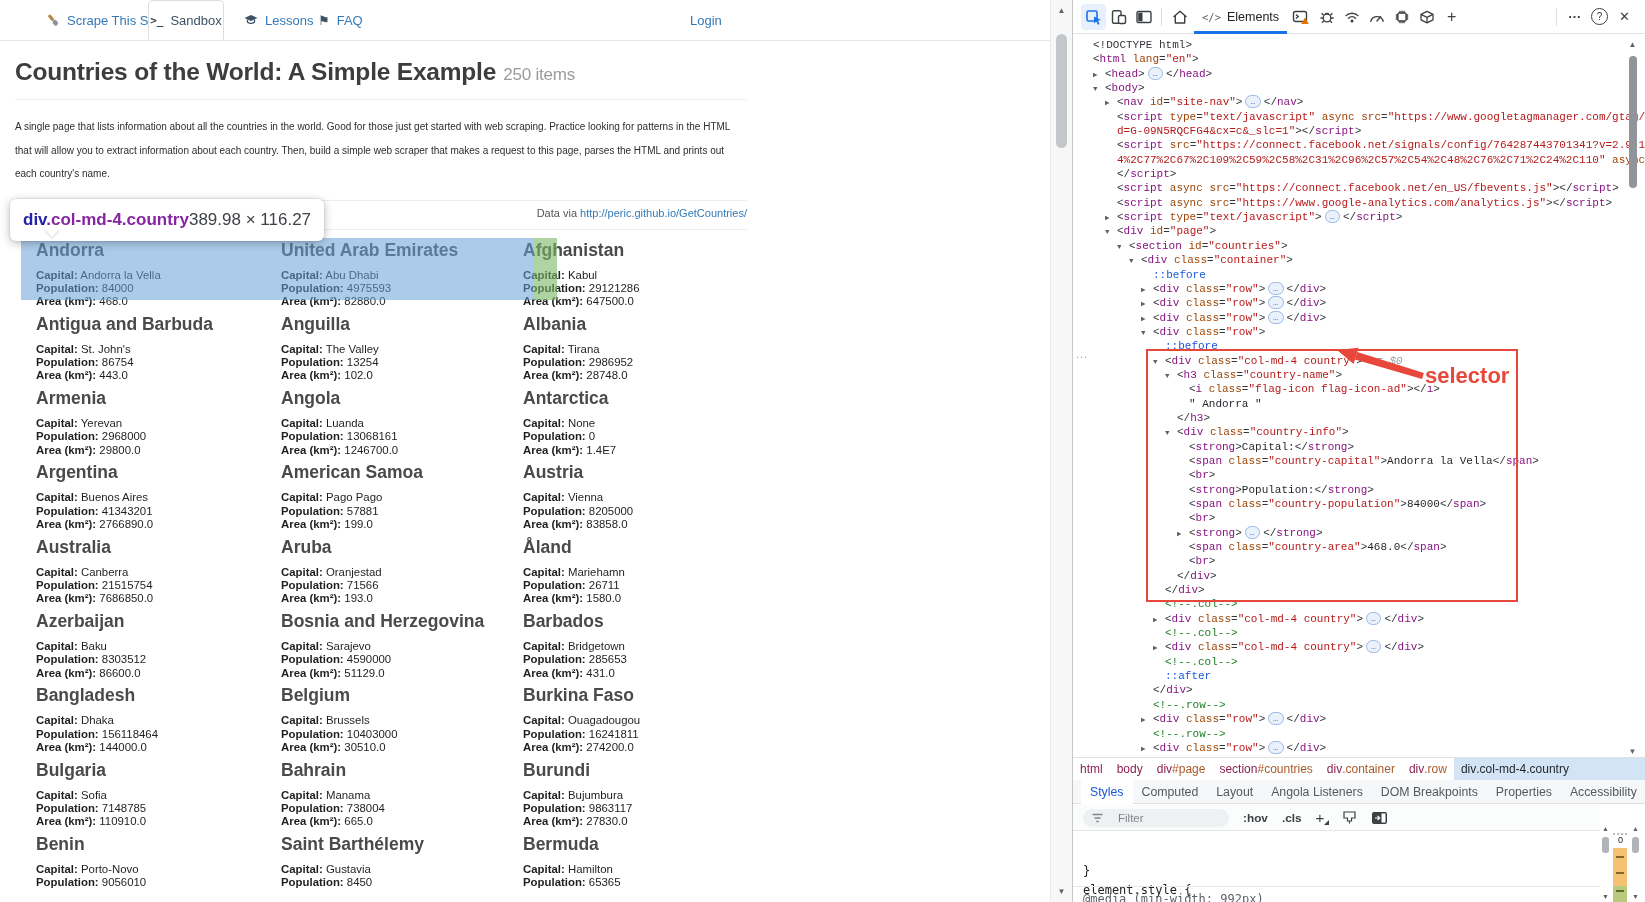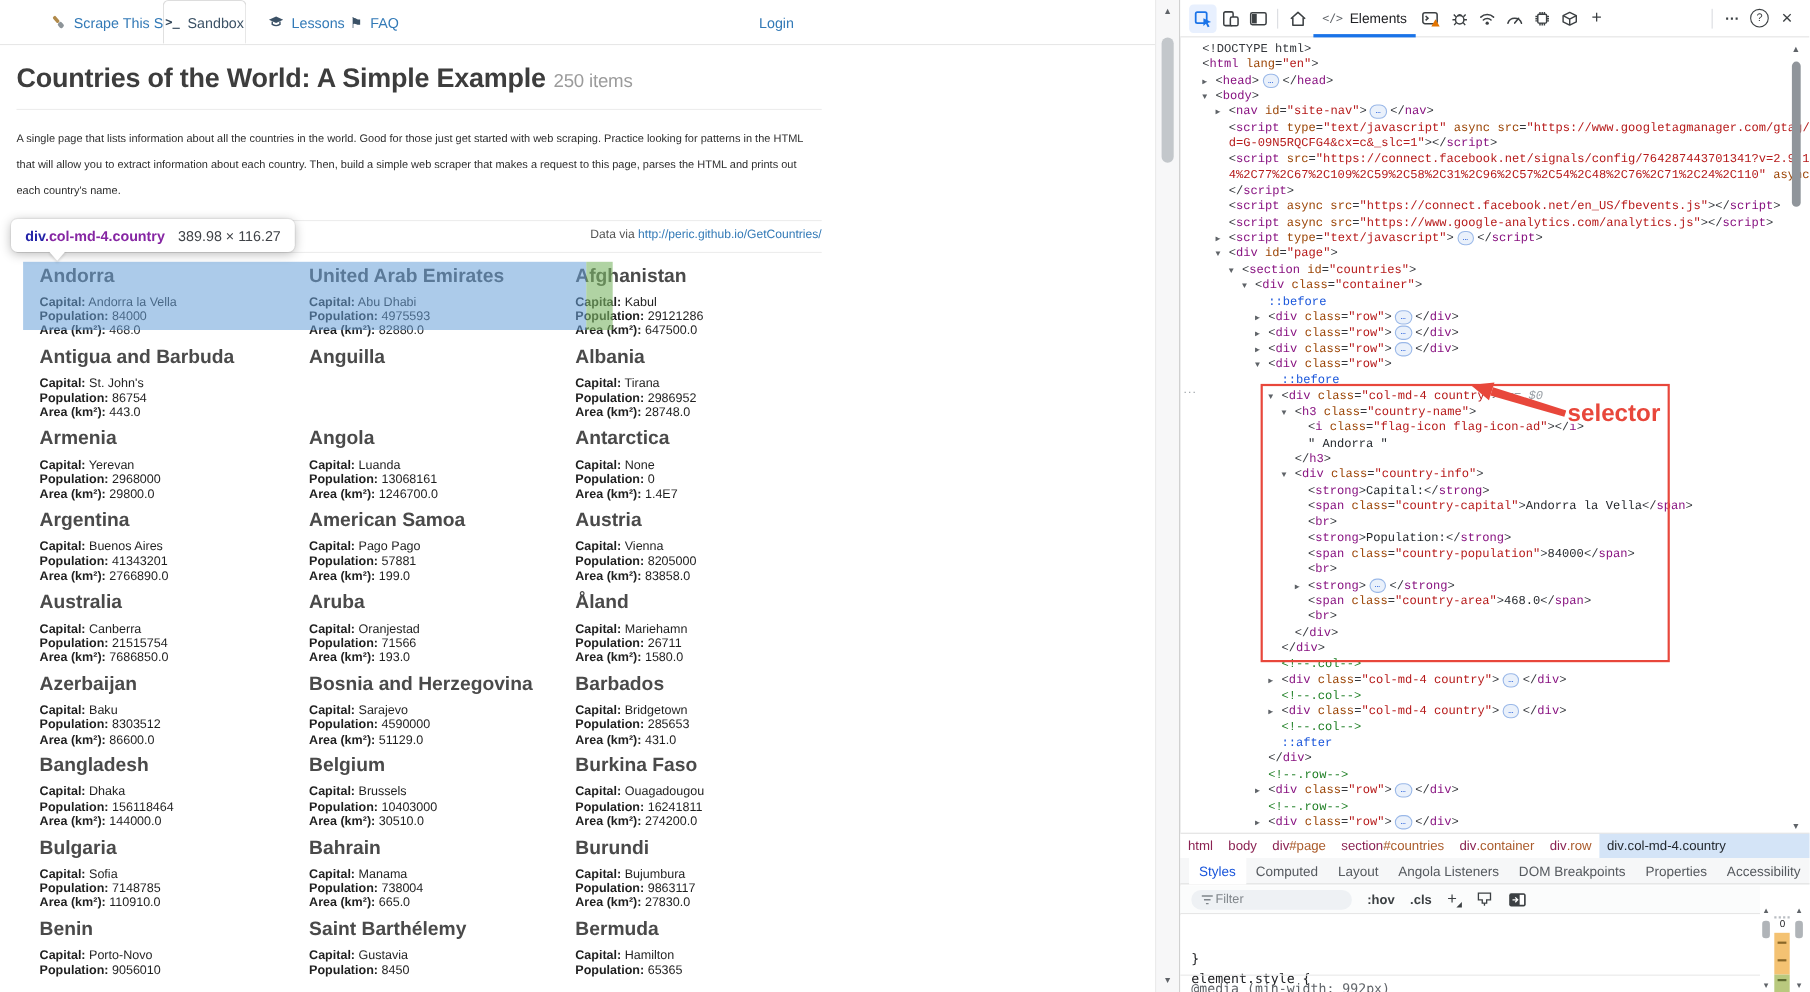--- a/index.html
+++ b/index.html
@@ -37,23 +37,23 @@
   .country-card{height:62.3px;margin-bottom:12px;margin-left:15px;}
   .country-name{margin:0 0 8px;font-size:17.5px;color:#4a4a4a;font-weight:bold;}
   .country-info{font-size:11.4px;line-height:13.3px;color:#1f1f1f;}
   .country-info b{font-weight:bold;}
 
   
   .hl-content{left:21px;top:238px;width:512px;height:62px;background:rgba(104,160,216,.55);pointer-events:none;z-index:4;}
   .hl-padding{left:533px;top:238px;width:24px;height:62px;background:rgba(124,181,102,.6);pointer-events:none;z-index:4;}
 
   
-  .size-tooltip{left:10px;top:199px;height:30px;border-radius:6px;background:#fff;z-index:6;
+  .size-tooltip{left:10px;top:199px;height:42px;border-radius:6px;background:#fff;z-index:6;
     box-shadow:0 0 0 1px rgba(0,0,0,.05),0 2px 10px rgba(0,0,0,.28);
-    display:flex;align-items:center;gap:12px;padding:0 13px;font-size:13px;white-space:nowrap;}
+    display:flex;align-items:center;padding:0 13px;font-size:17px;white-space:nowrap;}
   .tt-sel{font-weight:bold;}
   .tt-tag{color:#2222a8;}
   .tt-cls{color:#8626a3;}
   .tt-dims{color:#3f4247;}
   .tt-pointer{left:44px;top:228px;width:0;height:0;border:8px solid transparent;border-bottom:none;
     border-top:9px solid #fff;z-index:6;filter:drop-shadow(0 2px 1px rgba(0,0,0,.12));}
 
   
   #page-scroll{position:absolute;left:1050px;top:0;width:22px;height:902px;background:#f7f7f8;border-left:1px solid #ebebeb;box-sizing:border-box;}
   .sb-arrow{position:absolute;left:0;width:100%;text-align:center;font-size:8px;color:#5f6368;}
@@ -103,21 +103,21 @@
   
   .pane-tabs{position:absolute;left:0;top:780px;width:573px;height:24px;background:#f6f7f8;border-bottom:1px solid #e0e0e0;
     display:flex;align-items:center;font-size:12.3px;color:#55595e;padding-left:8px;box-sizing:border-box;}
   .pane-tab{padding:0 9px;height:24px;display:flex;align-items:center;white-space:nowrap;}
   .pane-tab.active{background:#fff;color:#1a56db;}
 
   
   .filter-row{position:absolute;left:0;top:805px;width:527px;height:26px;background:#fbfcfc;border-bottom:1px solid #e6e6e6;
     display:flex;align-items:center;padding:0 10px;gap:14px;box-sizing:border-box;}
   .filter-pill{width:128px;height:18px;border-radius:10px;background:#eef1f4;color:#80868b;font-size:11.5px;
-    display:flex;align-items:center;gap:2px;padding:0 9px;}
+    display:flex;align-items:center;gap:15px;padding:0 9px;}
   .tg{color:#3c4043;font-size:11.8px;font-weight:bold;}
   .plus-btn{font-size:15px;color:#3c4043;line-height:1;position:relative;padding-right:4px;}
   .plus-btn::after{content:"";position:absolute;right:-1px;bottom:0;border-left:5px solid transparent;border-bottom:5px solid #3c4043;}
 
   
   .styles-area{position:absolute;left:0;top:832px;width:527px;height:70px;background:#fff;
     font-family:"DejaVu Sans Mono",monospace;font-size:12px;color:#202124;}
   .st-line1{position:absolute;left:10px;top:6px;margin-top:45px;}
   .st-line2{position:absolute;left:10px;top:32px;}
   .st-sep{position:absolute;left:0;top:54px;width:527px;border-top:1px solid #e8e8e8;}
@@ -213,20 +213,25 @@
         <div class="country-card">
           <h3 class="country-name">Antigua and Barbuda</h3>
           <div class="country-info">
             <div><b>Capital:</b> St. John's</div>
             <div><b>Population:</b> 86754</div>
             <div><b>Area (km²):</b> 443.0</div>
           </div>
         </div>
         <div class="country-card">
           <h3 class="country-name">Anguilla</h3>
+          <div class="country-info">
+            <div><b>Capital:</b> The Valley</div>
+            <div><b>Population:</b> 13254</div>
+            <div><b>Area (km²):</b> 102.0</div>
+          </div>
         </div>
         <div class="country-card">
           <h3 class="country-name">Albania</h3>
           <div class="country-info">
             <div><b>Capital:</b> Tirana</div>
             <div><b>Population:</b> 2986952</div>
             <div><b>Area (km²):</b> 28748.0</div>
           </div>
         </div>
         <div class="country-card">

